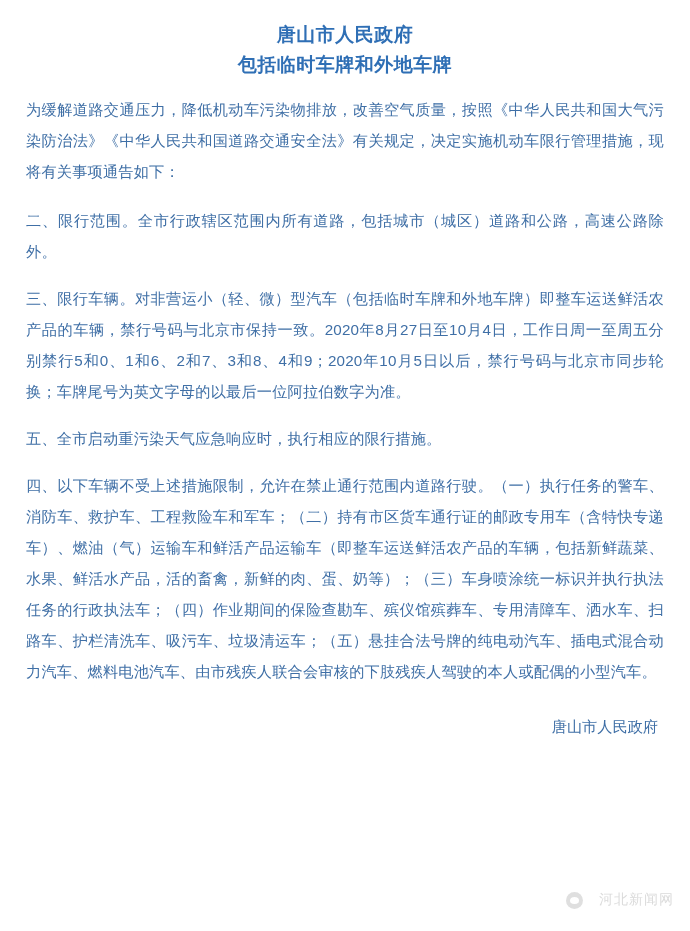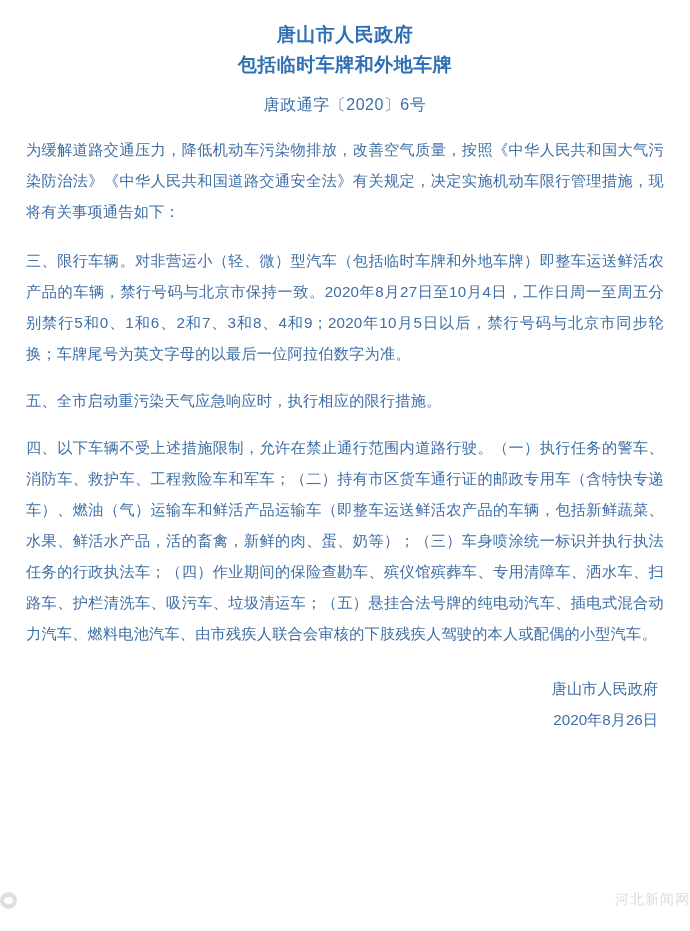--- a/index.html
+++ b/index.html
@@ -60,25 +60,25 @@
     margin-top: 24px;
     text-align: right;
     font-size: 15.2px;
     line-height: 31px;
     color: #3f6fa6;
     padding-right: 6px;
   }
   .watermark {
     position: absolute;
     left: 0;
-    right: 0;
+    right: 16px;
     bottom: 14px;
     display: flex;
     align-items: center;
-    justify-content: space-between;
+    justify-content: flex-end;
     gap: 16px;
     opacity: 0.45;
   }
   .wm-logo {
     width: 17px;
     height: 17px;
     border-radius: 50%;
     background: #b9b9b9;
     position: relative;
     display: inline-block;
@@ -102,32 +102,31 @@
 </head>
 <body>
 
 <div class="doc">
 
   <div class="title-block">
     <div class="title-line">唐山市人民政府</div>
     <div class="title-line">包括临时车牌和外地车牌</div>
   </div>
 
-  <div class="doc-number">唐政通字〔2020〕6号</div>
 
   <div class="body-text">
     <p class="para first">为缓解道路交通压力，降低机动车污染物排放，改善空气质量，按照《中华人民共和国大气污染防治法》《中华人民共和国道路交通安全法》有关规定，决定实施机动车限行管理措施，现将有关事项通告如下：</p>
+    <p class="para">二、限行范围。全市行政辖区范围内所有道路，包括城市（城区）道路和公路，高速公路除外。</p>
     <p class="para">三、限行车辆。对非营运小（轻、微）型汽车（包括临时车牌和外地车牌）即整车运送鲜活农产品的车辆，禁行号码与北京市保持一致。2020年8月27日至10月4日，工作日周一至周五分别禁行5和0、1和6、2和7、3和8、4和9；2020年10月5日以后，禁行号码与北京市同步轮换；车牌尾号为英文字母的以最后一位阿拉伯数字为准。</p>
     <p class="para">五、全市启动重污染天气应急响应时，执行相应的限行措施。</p>
     <p class="para">四、以下车辆不受上述措施限制，允许在禁止通行范围内道路行驶。（一）执行任务的警车、消防车、救护车、工程救险车和军车；（二）持有市区货车通行证的邮政专用车（含特快专递车）、燃油（气）运输车和鲜活产品运输车（即整车运送鲜活农产品的车辆，包括新鲜蔬菜、水果、鲜活水产品，活的畜禽，新鲜的肉、蛋、奶等）；（三）车身喷涂统一标识并执行执法任务的行政执法车；（四）作业期间的保险查勘车、殡仪馆殡葬车、专用清障车、洒水车、扫路车、护栏清洗车、吸污车、垃圾清运车；（五）悬挂合法号牌的纯电动汽车、插电式混合动力汽车、燃料电池汽车、由市残疾人联合会审核的下肢残疾人驾驶的本人或配偶的小型汽车。</p>
   </div>
 
   <div class="sign-block">
     <div>唐山市人民政府</div>
-    <div>2020年8月26日</div>
   </div>
 
   <div class="watermark">
     <span class="wm-logo"></span>
     <span class="wm-text">河北新闻网</span>
   </div>
 
 </div>
 
 </body></html>

